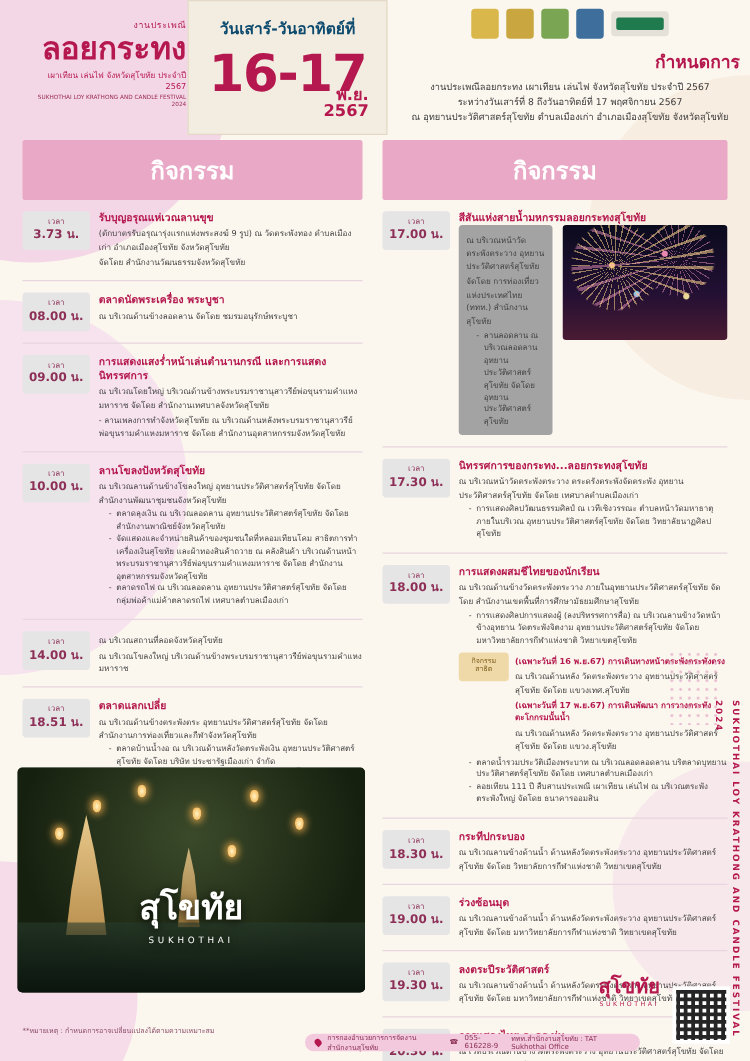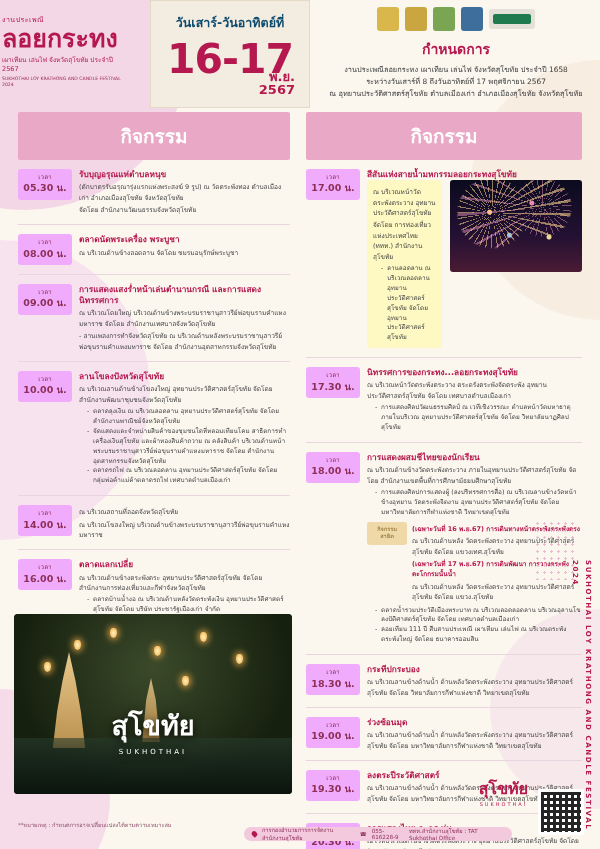--- a/index.html
+++ b/index.html
@@ -13,56 +13,56 @@
   
   .blob { position:absolute; border-radius:50%; filter:blur(0.3px); }
   .blob1 { width:330px; height:330px; left:-140px; top:-120px; background:#f3d7e6; }
   .blob2 { width:300px; height:300px; left:-150px; top:240px; background:#f7e3ee; }
   .blob3 { width:220px; height:220px; left:-110px; bottom:-60px; background:#f6dce9; }
   .blob4 { width:260px; height:260px; right:-130px; top:60px; background:#f7e7d8; opacity:.6;}
   .blob5 { width:200px; height:200px; right:-90px; bottom:40px; background:#f6e0ea; opacity:.6;}
 
   
   .header { position:absolute; left:0; top:0; width:600px; height:108px; }
-  .logo-left { position:absolute; left:2px; top:14px; width:120px; text-align:left; color:#b5184e; }
+  .logo-left { position:absolute; left:29px; top:14px; width:120px; text-align:right; color:#b5184e; }
   .logo-left .l1 { font-size:7px; letter-spacing:.5px; }
   .logo-left .l2 { font-size:25px; font-weight:bold; line-height:1.05; margin-top:1px; }
   .logo-left .l3 { font-size:6.5px; margin-top:3px; }
   .logo-left .l4 { font-size:4.6px; margin-top:3px; color:#9c2c52; line-height:1.3; }
 
   .datebox {
     position:absolute; left:150px; top:0; width:160px; height:108px;
     background:#f3ece0; border:1px solid #e4d9c6;
   }
   .datebox .dtop { color:#0c4a6e; font-size:12.5px; text-align:center; padding-top:12px; font-weight:bold;}
   .datebox .dbig { color:#b5184e; font-size:41px; font-weight:bold; text-align:center; line-height:1; margin-top:6px; letter-spacing:-1px;}
   .datebox .dsub { position:absolute; right:14px; bottom:10px; text-align:right; color:#b5184e; font-size:13px; font-weight:bold; line-height:1.05;}
 
   .hdr-right { position:absolute; left:320px; top:6px; width:272px; }
   .crests { display:flex; gap:6px; justify-content:center; align-items:center; height:26px; }
   .crest { width:22px; height:24px; border-radius:3px; }
   .c1{background:#d9b74a;} .c2{background:#c9a63f;} .c3{background:#7aa653;} .c4{background:#3d6e9c;}
   .c5{background:#e4e1d8; width:46px; height:20px; border-radius:3px; position:relative;}
   .c5::after{ content:""; position:absolute; left:4px; top:5px; width:38px; height:10px; background:#1f7a4d; border-radius:2px;}
-  .hdr-title { text-align:center; color:#b5184e; font-size:14px; font-weight:bold; margin-top:6px; }
+  .hdr-title { text-align:right; color:#b5184e; font-size:14px; font-weight:bold; margin-top:6px; }
   .hdr-lines { text-align:center; color:#3b3b3b; font-size:7.4px; line-height:1.65; margin-top:4px; }
 
   
   .col-left { position:absolute; left:18px; top:112px; width:272px; }
   .col-right { position:absolute; left:306px; top:112px; width:276px; }
 
   .sect-title {
     background:#e9a9c6; color:#fff; font-size:19px; font-weight:bold;
     text-align:center; padding:9px 0; border-radius:2px;
   }
   .sect-title.right { background:#e9a9c6; }
 
   .row { display:flex; margin-top:9px; }
   .timechip {
-    width:54px; min-width:54px; background:#f0abfc; color:#8d2f57;
+    width:54px; min-width:54px; background:#e5e5e5; color:#8d2f57;
     border-radius:3px; text-align:center; padding:4px 2px 5px;
     font-size:6.4px; line-height:1.3; height:fit-content;
   }
   .timechip b { display:block; font-size:9.5px; font-weight:bold; margin-top:1px; }
   .timechip.gold { background:#efd9a8; color:#7a5a18; }
   .body { padding-left:7px; }
   .body h4 { color:#b5184e; font-size:8.3px; font-weight:bold; line-height:1.35; }
   .body p { color:#3f3f3f; font-size:6.5px; line-height:1.6; margin-top:2px; }
   .body ul { margin:2px 0 0 8px; }
   .body li { color:#3f3f3f; font-size:6.4px; line-height:1.55; list-style:none; position:relative; padding-left:6px;}
@@ -87,21 +87,21 @@
       repeating-conic-gradient(from 0deg at 70% 30%, rgba(255,160,200,.45) 0 2deg, transparent 2deg 12deg);
     mask:radial-gradient(circle at 32% 36%, #000 0 34px, transparent 36px),
          radial-gradient(circle at 70% 30%, #000 0 28px, transparent 30px);
     -webkit-mask:radial-gradient(circle at 32% 36%, #000 0 34px, transparent 36px),
          radial-gradient(circle at 70% 30%, #000 0 28px, transparent 30px);
     -webkit-mask-composite:source-over;
   }
   .fw-wrap { display:flex; align-items:flex-start; }
 
   
-  .aqua { background:#fef9c3; border-radius:3px; padding:5px 6px; }
+  .aqua { background:#a3a3a3; border-radius:3px; padding:5px 6px; }
 
   
   .photo-temple {
     position:absolute; left:14px; bottom:55px; width:278px; height:180px; border-radius:4px; overflow:hidden;
     background:linear-gradient(#1a2a1e 0%, #26301f 35%, #101a12 100%);
   }
   .pt-sky { position:absolute; inset:0; background:radial-gradient(ellipse at 50% 30%, #3b4a2a 0%, #16200f 70%); }
   .pt-stupa {
     position:absolute; left:28px; bottom:46px; width:54px; height:96px;
     background:linear-gradient(#e8c98c,#b98f4e);
@@ -176,37 +176,37 @@
     <div class="hdr-right">
       <div class="crests">
         <div class="crest c1"></div>
         <div class="crest c2"></div>
         <div class="crest c3"></div>
         <div class="crest c4"></div>
         <div class="c5"></div>
       </div>
       <div class="hdr-title">กำหนดการ</div>
       <div class="hdr-lines">
-        <div>งานประเพณีลอยกระทง เผาเทียน เล่นไฟ จังหวัดสุโขทัย ประจำปี 1658</div>
+        <div>งานประเพณีลอยกระทง เผาเทียน เล่นไฟ จังหวัดสุโขทัย ประจำปี 2567</div>
         <div>ระหว่างวันเสาร์ที่ 8 ถึงวันอาทิตย์ที่ 17 พฤศจิกายน 2567</div>
         <div>ณ อุทยานประวัติศาสตร์สุโขทัย ตำบลเมืองเก่า อำเภอเมืองสุโขทัย จังหวัดสุโขทัย</div>
       </div>
     </div>
   </div>
 
   <div class="col-left">
     <div class="sect-title">กิจกรรม</div>
 
     <div class="row">
       <div class="timechip">
         <span>เวลา</span>
-        <b>05.30 น.</b>
-      </div>
-      <div class="body">
-        <h4>รับบุญอรุณแห่ตำบลหนุข</h4>
+        <b>3.73 น.</b>
+      </div>
+      <div class="body">
+        <h4>รับบุญอรุณแห่เวณลานขุข</h4>
         <p>(ตักบาตรรับอรุณารุ่งแรกแห่งพระสงฆ์ 9 รูป) ณ วัดตระพังทอง ตำบลเมืองเก่า อำเภอเมืองสุโขทัย จังหวัดสุโขทัย</p>
         <p>จัดโดย สำนักงานวัฒนธรรมจังหวัดสุโขทัย</p>
       </div>
     </div>
     <div class="divider"></div>
 
     <div class="row">
       <div class="timechip">
         <span>เวลา</span>
         <b>08.00 น.</b>
@@ -256,21 +256,21 @@
       <div class="body">
         <p>ณ บริเวณสถานที่ลอดจังหวัดสุโขทัย</p>
         <p>ณ บริเวณโขลงใหญ่ บริเวณด้านข้างพระบรมราชานุสาวรีย์พ่อขุนรามคำแหงมหาราช</p>
       </div>
     </div>
     <div class="divider"></div>
 
     <div class="row">
       <div class="timechip">
         <span>เวลา</span>
-        <b>16.00 น.</b>
+        <b>18.51 น.</b>
       </div>
       <div class="body">
         <h4>ตลาดแลกเปลี่ย</h4>
         <p>ณ บริเวณด้านข้างตระพังตระ อุทยานประวัติศาสตร์สุโขทัย จัดโดย สำนักงานการท่องเที่ยวและกีฬาจังหวัดสุโขทัย</p>
         <ul>
           <li>ตลาดบ้านน้ำงอ ณ บริเวณด้านหลังวัดตระพังเงิน อุทยานประวัติศาสตร์สุโขทัย จัดโดย บริษัท ประชารัฐเมืองเก่า จำกัด</li>
           <li>การจำลองวิถีชีวิตสมัยกรุงสุโขทัย ณ บริเวณลานเช็คติ๊ก ภายในอุทยานประวัติศาสตร์สุโขทัย จัดโดย สำนักงานวัฒนธรรมจังหวัดสุโขทัย</li>
         </ul>
       </div>
     </div>
@@ -330,21 +330,21 @@
           <div class="timechip gold" style="width:40px;min-width:40px;font-size:5.6px;white-space:pre-line;">กิจกรรม
 สาธิต</div>
           <div style="flex:1">
             <p style="color:#b5184e;font-weight:bold;">(เฉพาะวันที่ 16 พ.ย.67) การเดินทางหน้าตระพังตระพังตรง</p>
             <p>ณ บริเวณด้านหลัง วัดตระพังตระวาง อุทยานประวัติศาสตร์สุโขทัย จัดโดย แขวงเทศ.สุโขทัย</p>
             <p style="color:#b5184e;font-weight:bold;">(เฉพาะวันที่ 17 พ.ย.67) การเดินพัฒนา การวางตระพังตะโกกรมนั้นน้ำ</p>
             <p>ณ บริเวณด้านหลัง วัดตระพังตระวาง อุทยานประวัติศาสตร์สุโขทัย จัดโดย แขวง.สุโขทัย</p>
           </div>
         </div>
         <ul style="margin-top:3px">
-          <li>ตลาดน้ำรวมประวัติเมืองพระบาท ณ บริเวณลอดลอดลาน บริเวณอุลานโขลงปัติศาสตร์สุโขทัย จัดโดย เทศบาลตำบลเมืองเก่า</li>
+          <li>ตลาดน้ำรวมประวัติเมืองพระบาท ณ บริเวณลอดลอดลาน บริตลาดบุทยานประวัติศาสตร์สุโขทัย จัดโดย เทศบาลตำบลเมืองเก่า</li>
           <li>ลอยเทียน 111 ปี สืบสานประเพณี เผาเทียน เล่นไฟ ณ บริเวณตระพังตระพังใหญ่ จัดโดย ธนาคารออมสิน</li>
         </ul>
       </div>
     </div>
     <div class="divider"></div>
 
     <div class="row">
       <div class="timechip">
         <span>เวลา</span>
         <b>18.30 น.</b>

